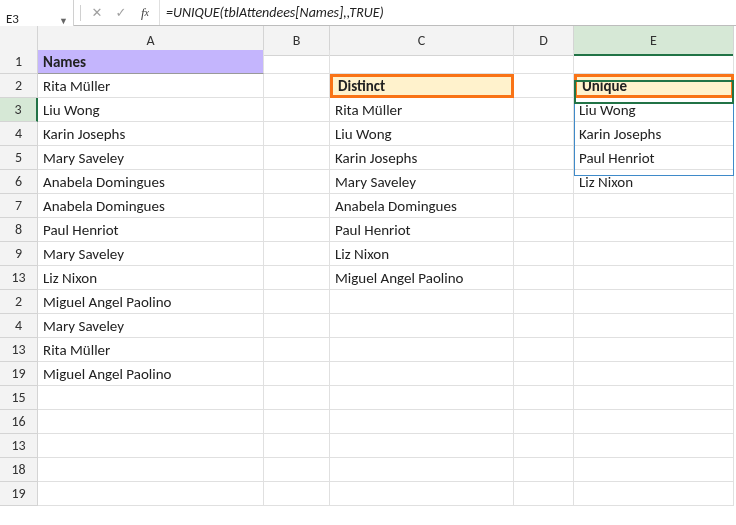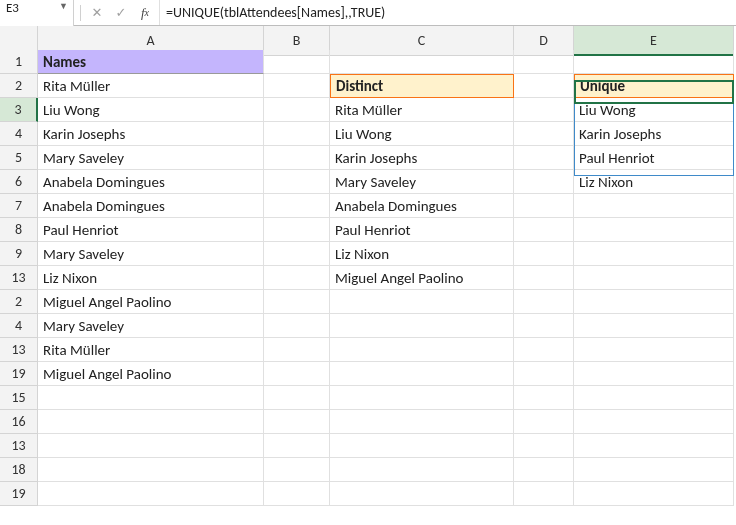--- a/index.html
+++ b/index.html
@@ -18,21 +18,21 @@
       height: 26px;
       border-bottom: 1px solid #bdbdbd;
       background: #fff;
       font-size: 13px;
     }
     .name-box {
       width: 74px;
       height: 26px;
       border-right: 1px solid #d0d0d0;
       display: flex;
-      align-items: flex-start;
+      align-items: flex-end;
       justify-content: space-between;
       padding: 0 5px 0 6px;
       background: #fff;
     }
     .name-box .dd { color: #666; font-size: 9px; margin-left: 4px; }
     .fb-icons {
       display: flex;
       align-items: center;
       height: 100%;
       padding: 0 4px;
@@ -51,20 +51,21 @@
     .fb-icon.dark { color: #444; }
     .formula-input {
       flex: 1;
       height: 100%;
       display: flex;
       align-items: center;
       padding: 11px 6px;
       border-left: 1px solid #e0e0e0;
       font-size: 14px;
       color: #222;
+      font-style: italic;
     }
     .grid {
       display: grid;
       grid-template-columns: 38px 226px 66px 184px 60px 160px;
       grid-auto-rows: 24px;
       background: #fff;
     }
     .hdr, .row-hdr, .corner {
       background: #f3f3f3;
       border-right: 1px solid #d4d4d4;
@@ -99,21 +100,21 @@
       white-space: nowrap;
     }
     .cell.table-hdr {
       background: #c4b5fd;
       font-weight: bold;
       border-bottom: 1px solid #999;
     }
     .cell.yellow-hdr {
       background: #fff2cc;
       font-weight: bold;
-      border: 1px solid #f97316;
+      border: 3px solid #f97316;
       text-align: right;
     }
     .row-tall { height: 30px; }
     .grid-wrap { position: relative; }
     .active-outline {
       position: absolute;
       border: 2px solid #217346;
       pointer-events: none;
       z-index: 5;
     }

